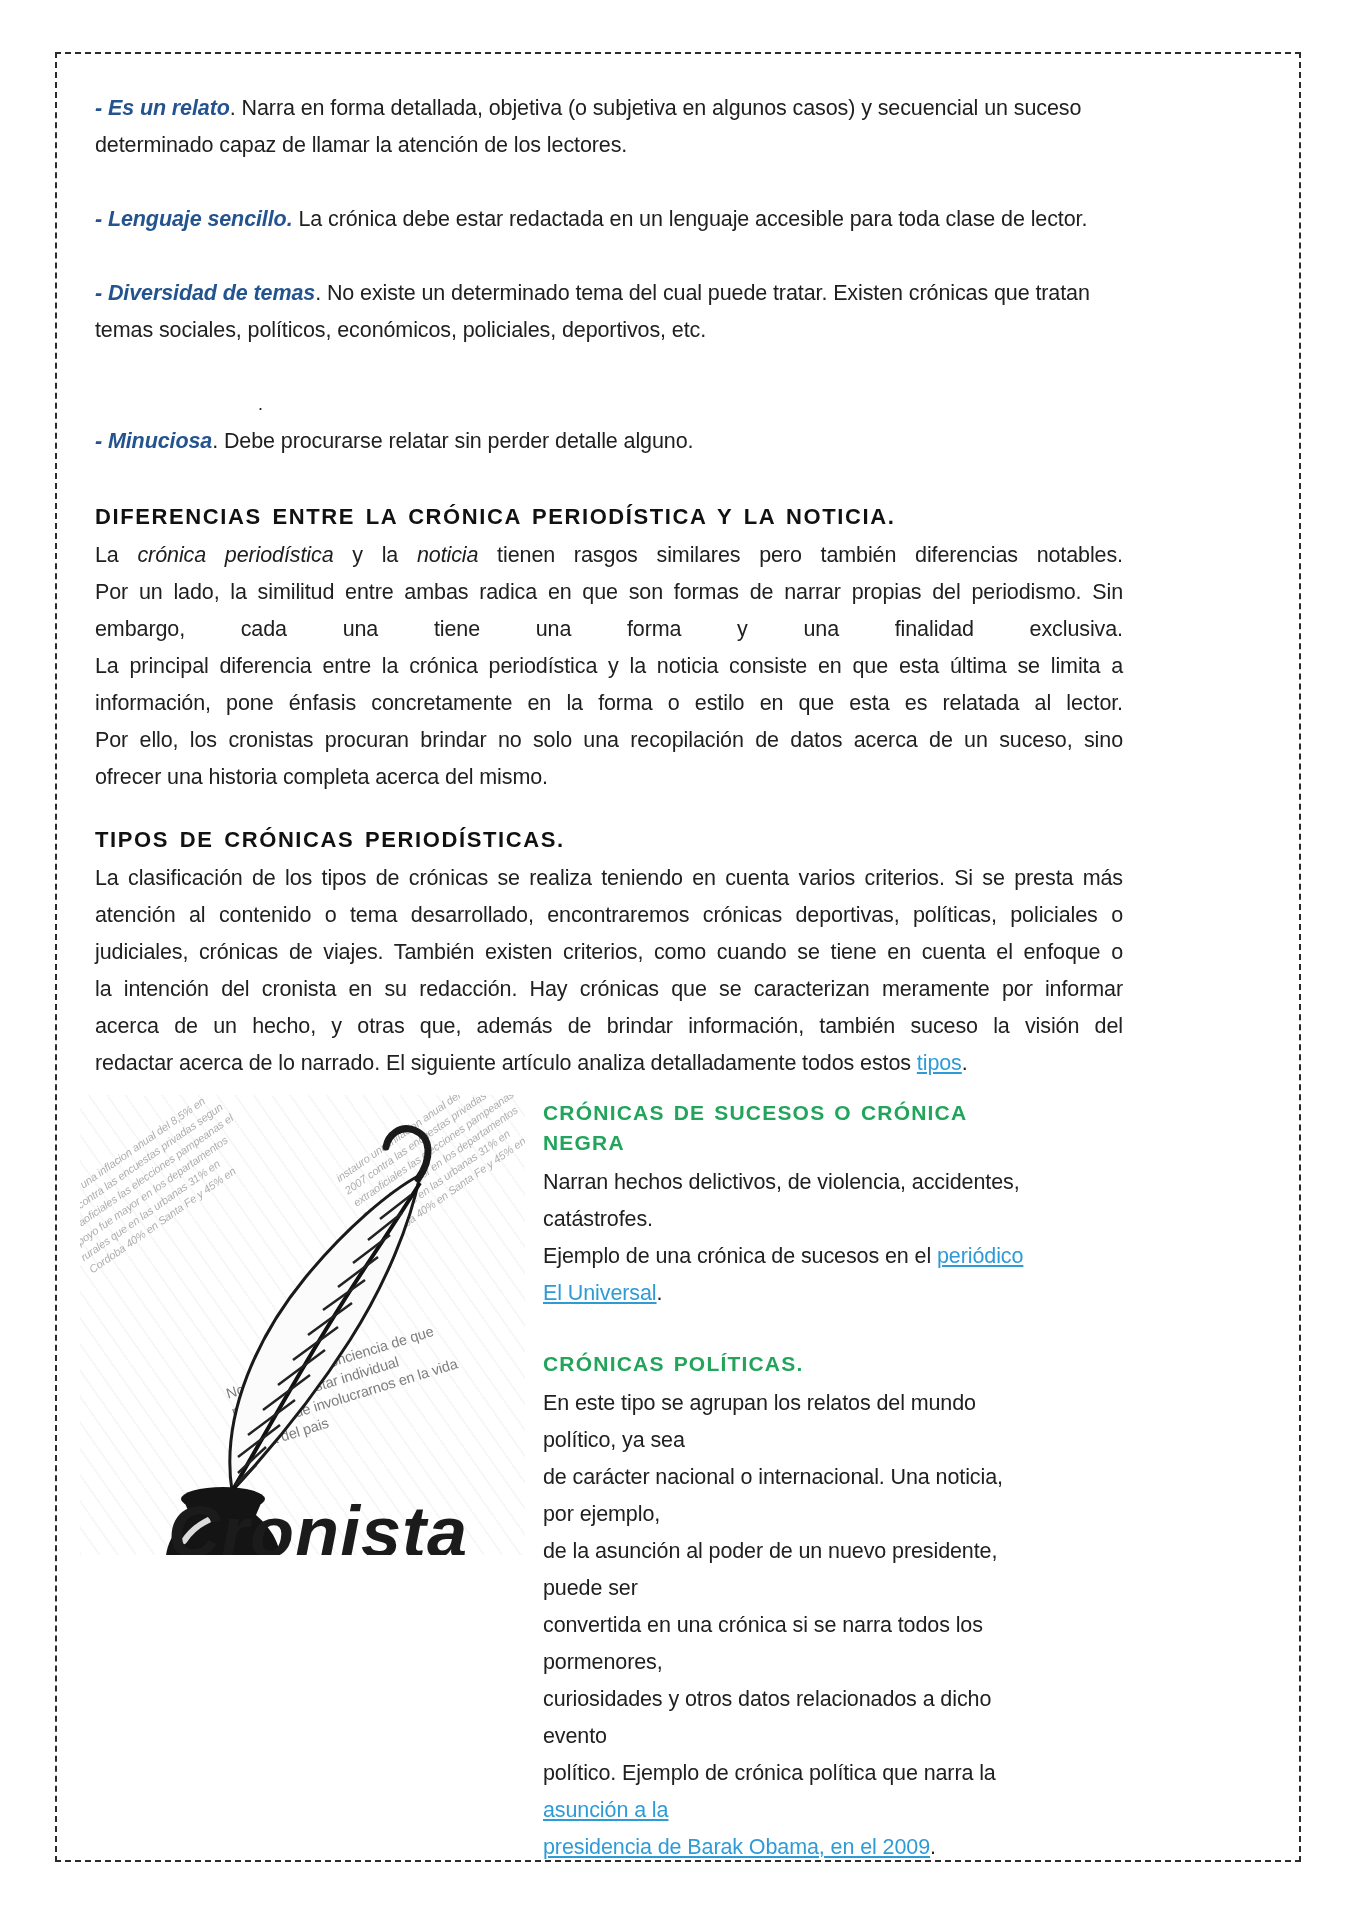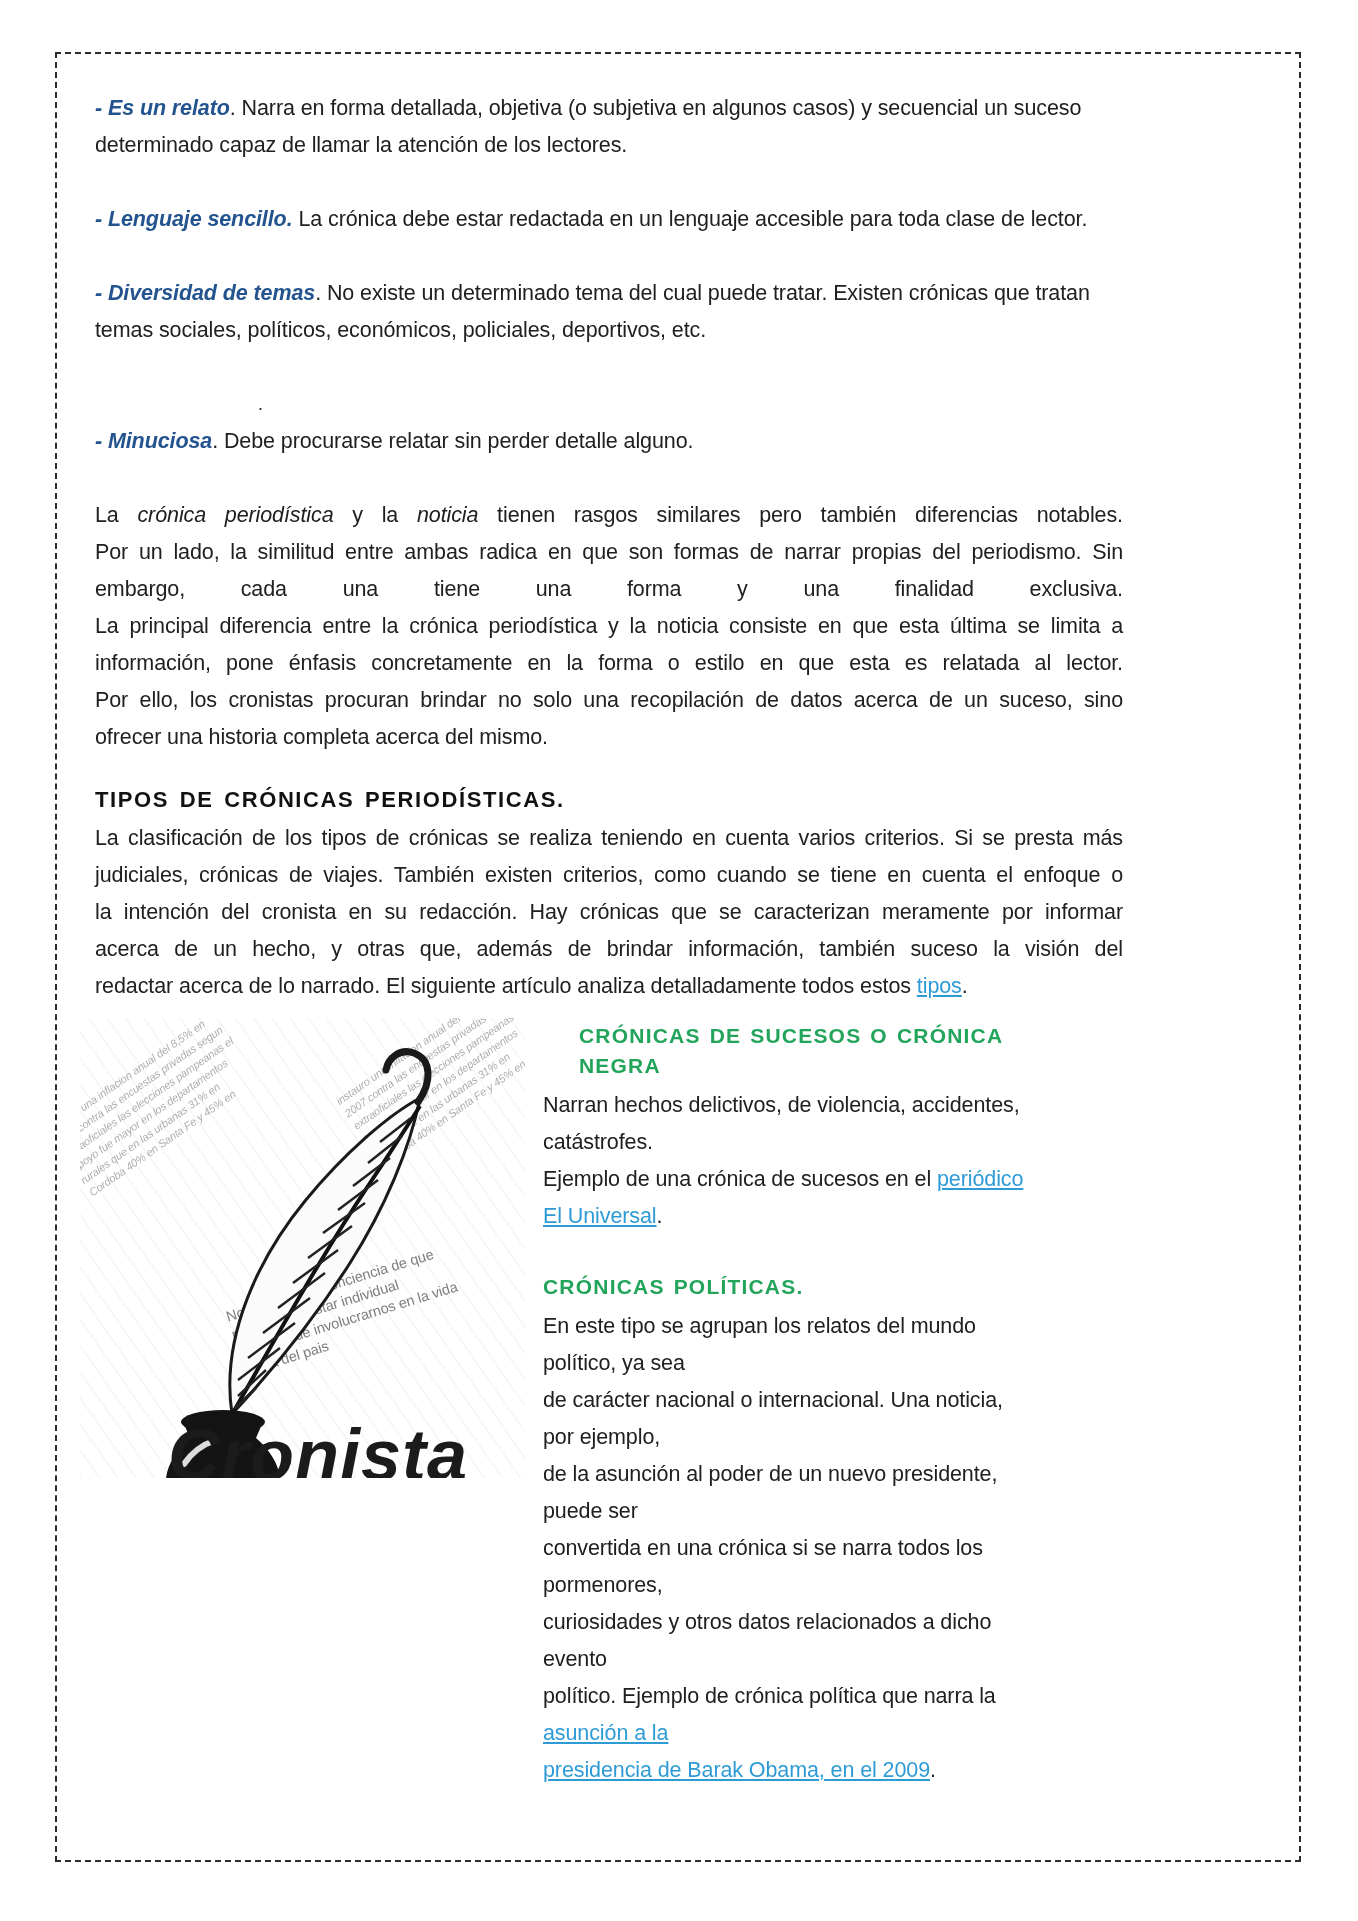--- a/index.html
+++ b/index.html
@@ -51,56 +51,58 @@
   .quill-svg{position:absolute;left:0;top:0;}
   .cron-label{
     position:absolute;left:88px;bottom:4px;font-size:72px;font-weight:700;color:#1b1b1b;
     letter-spacing:1px;white-space:nowrap;font-style:italic;
   }
   .rightcol{width:482px;margin-left:18px;}
   .h-green{
     color:#22A45B;font-weight:700;font-size:21px;letter-spacing:1.2px;line-height:30px;
     margin:0;word-spacing:2px;
   }
-  .hg1{margin-top:3px;margin-left:36px;}
+  .hg1{margin-top:3px;}
   .hg2{margin-top:37px;}
   .rc-lines{margin-top:6px;}
 </style>
 </head>
 <body>
 
 <div class="border-box"></div>
 
 <div class="content">
 
   <p class="feat"><span class="lead">- Es un relato</span><span>. Narra en forma detallada, objetiva (o subjetiva en algunos casos) y secuencial un suceso determinado capaz de llamar la atención de los lectores.</span></p>
 
   <p class="feat"><span class="lead">- Lenguaje sencillo.</span><span> La crónica debe estar redactada en un lenguaje accesible para toda clase de lector.</span></p>
 
   <p class="feat"><span class="lead">- Diversidad de temas</span><span>. No existe un determinado tema del cual puede tratar. Existen crónicas que tratan temas sociales, políticos, económicos, policiales, deportivos, etc.</span></p>
 
   <div class="stray">.</div>
 
   <p class="feat"><span class="lead">- Minuciosa</span><span>. Debe procurarse relatar sin perder detalle alguno.</span></p>
 
+  <h2 class="h-main h1-main">DIFERENCIAS ENTRE LA CRÓNICA PERIODÍSTICA Y LA NOTICIA.</h2>
 
   <div class="para p-dif">
       <div class="tline just"><span>La </span><span class="it">crónica periodística</span><span> y la </span><span class="it">noticia</span><span> tienen rasgos similares pero también diferencias notables.</span></div>
       <div class="tline just"><span>Por un lado, la similitud entre ambas radica en que son formas de narrar propias del periodismo. Sin</span></div>
       <div class="tline just"><span>embargo, cada una tiene una forma y una finalidad exclusiva.</span></div>
       <div class="tline just"><span>La principal diferencia entre la crónica periodística y la noticia consiste en que esta última se limita a</span></div>
       <div class="tline just"><span>información, pone énfasis concretamente en la forma o estilo en que esta es relatada al lector.</span></div>
       <div class="tline just"><span>Por ello, los cronistas procuran brindar no solo una recopilación de datos acerca de un suceso, sino</span></div>
       <div class="tline"><span>ofrecer una historia completa acerca del mismo.</span></div>
     </div>
 
   <h2 class="h-main h2-main">TIPOS DE CRÓNICAS PERIODÍSTICAS.</h2>
 
   <div class="para">
       <div class="tline just"><span>La clasificación de los tipos de crónicas se realiza teniendo en cuenta varios criterios. Si se presta más</span></div>
+      <div class="tline just"><span>atención al contenido o tema desarrollado, encontraremos crónicas deportivas, políticas, policiales o</span></div>
       <div class="tline just"><span>judiciales, crónicas de viajes. También existen criterios, como cuando se tiene en cuenta el enfoque o</span></div>
       <div class="tline just"><span>la intención del cronista en su redacción. Hay crónicas que se caracterizan meramente por informar</span></div>
       <div class="tline just"><span>acerca de un hecho, y otras que, además de brindar información, también suceso la visión del</span></div>
       <div class="tline"><span>redactar acerca de lo narrado. El siguiente artículo analiza detalladamente todos estos </span><span class="lnk">tipos</span><span>.</span></div>
     </div>
 
   <div class="media-row">
 
     <div class="cronista">
       <div class="tex tex1">instauro una inflacion anual del 8,5% en 2007 contra las encuestas privadas segun extraoficiales las elecciones pampeanas el apoyo fue mayor en los departamentos rurales que en las urbanas 31% en Cordoba 40% en Santa Fe y 45% en</div>

